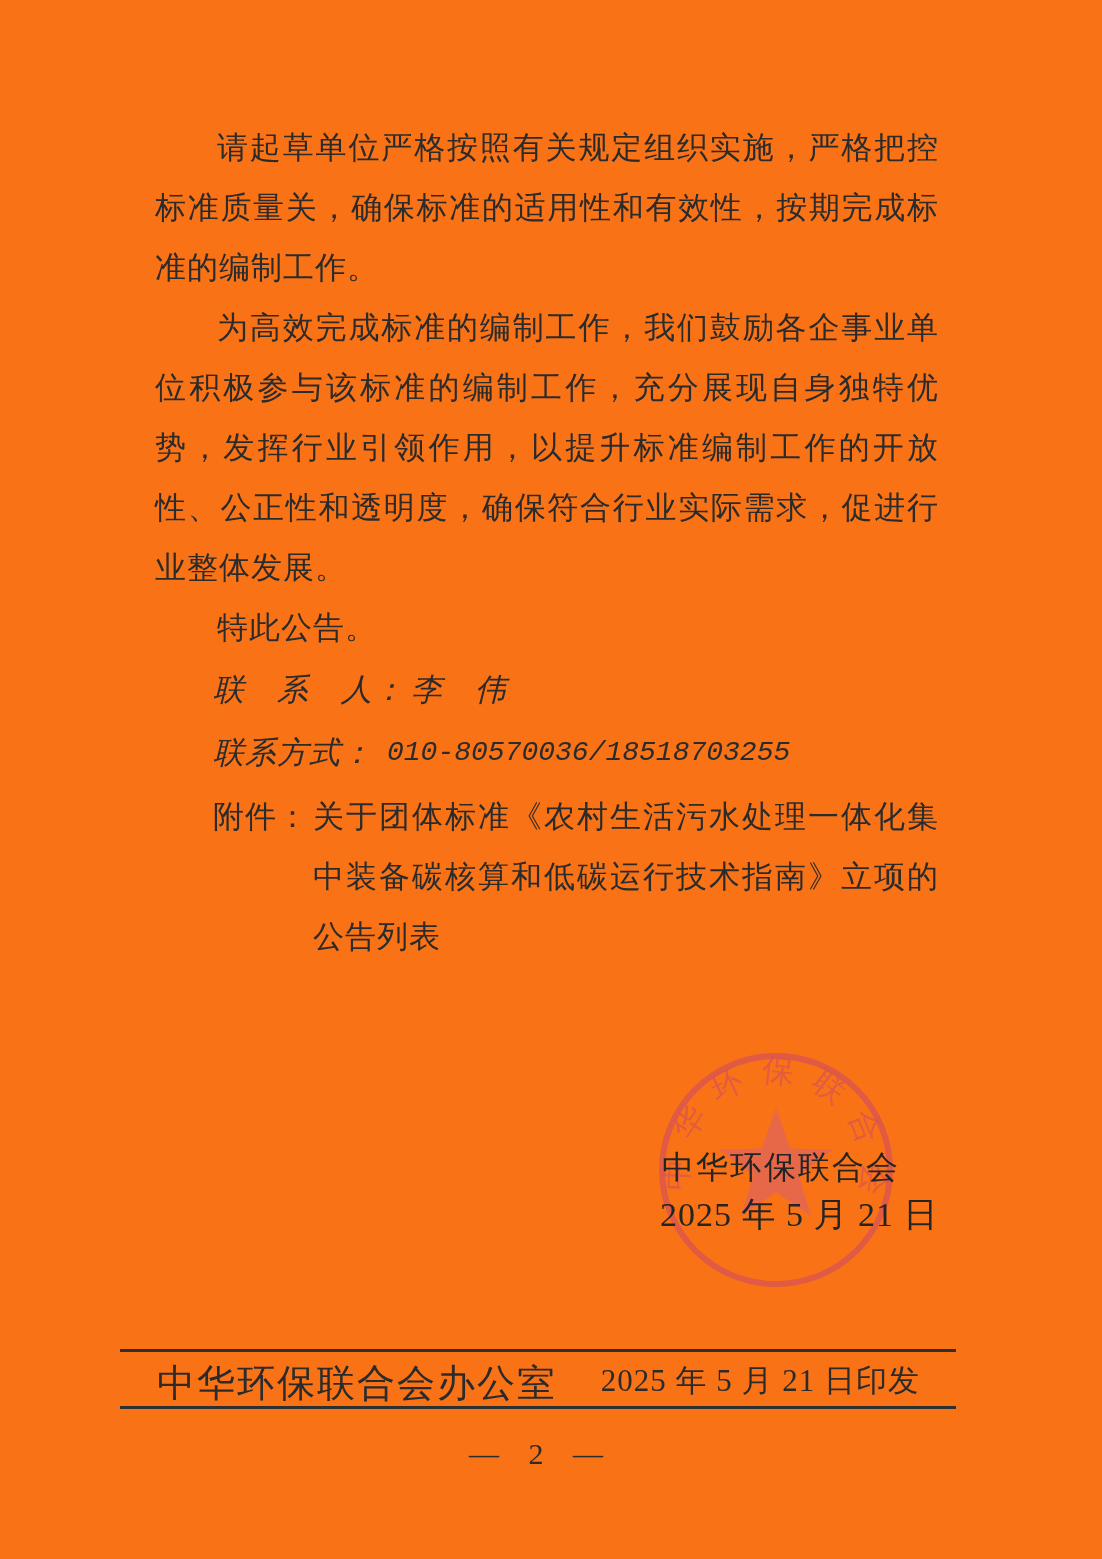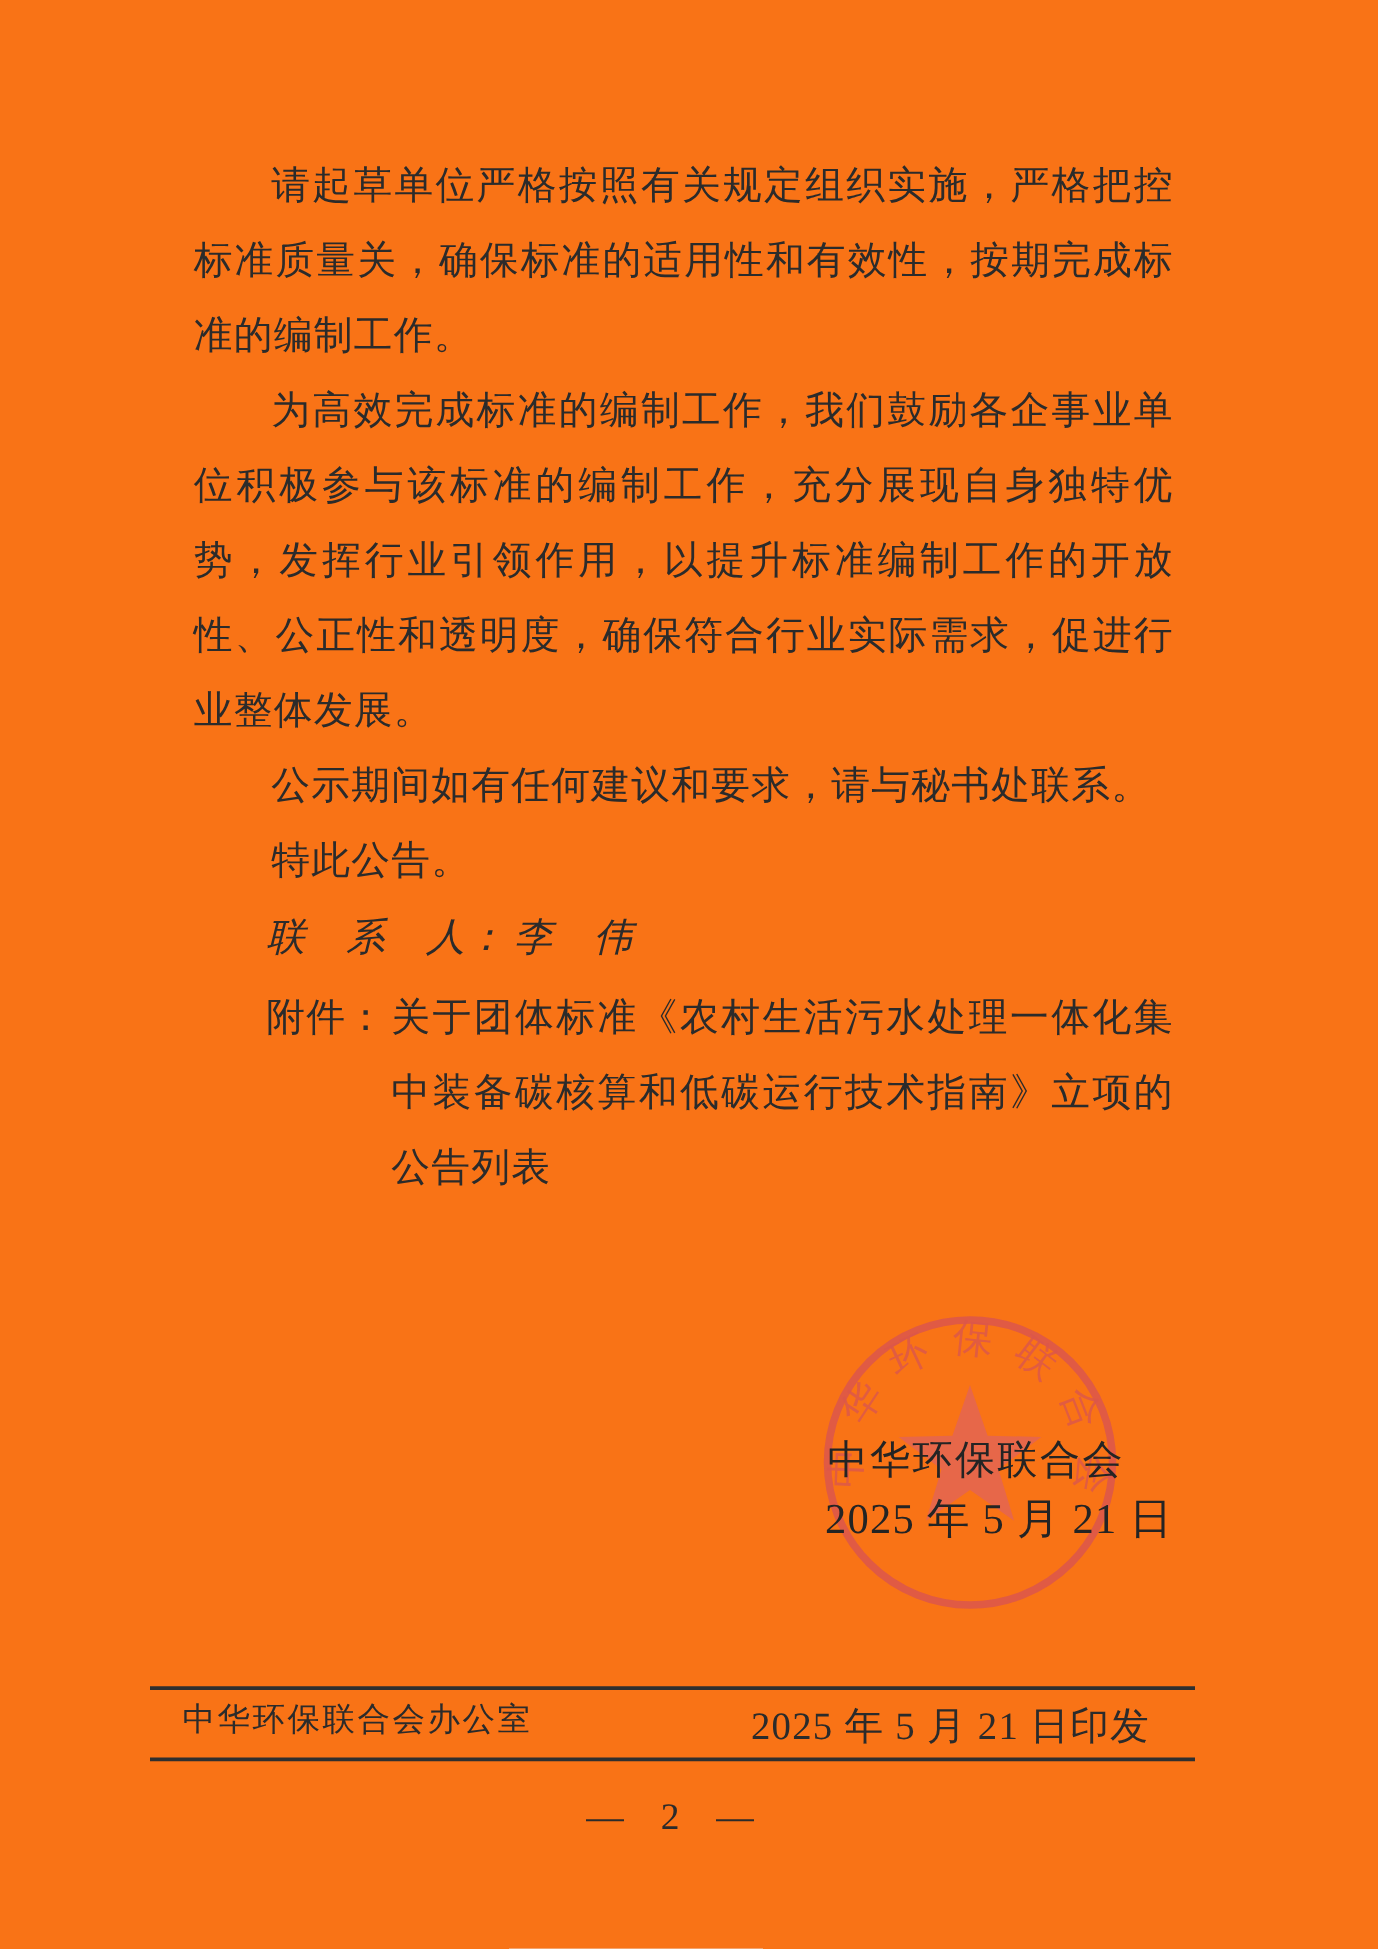--- a/index.html
+++ b/index.html
@@ -38,46 +38,49 @@
   .seal-date-black{
     position:absolute;left:660px;top:1192px;
     font-size:34px;letter-spacing:1px;color:#242424;
   }
 
   
   .rule{position:absolute;left:120px;width:836px;height:3px;background:#2f2f2f;}
   .rule-top{top:1349px;}
   .rule-bottom{top:1406px;}
   .footer-office{
-    position:absolute;left:146px;top:1358px;
-    font-size:26px;letter-spacing:2px;
+    position:absolute;left:157px;top:1358px;
+    font-size:38px;letter-spacing:2px;
   }
   .footer-print-date{
     position:absolute;right:182px;top:1360px;
     font-size:31px;letter-spacing:1px;
   }
   .page-number{
     position:absolute;left:120px;top:1437px;width:836px;
     text-align:center;font-size:30px;word-spacing:14px;letter-spacing:4px;
   }
 </style>
 </head>
 <body>
 
 <div class="page">
 
   <div class="content">
     <p class="para">请起草单位严格按照有关规定组织实施，严格把控标准质量关，确保标准的适用性和有效性，按期完成标准的编制工作。</p>
     <p class="para">为高效完成标准的编制工作，我们鼓励各企事业单位积极参与该标准的编制工作，充分展现自身独特优势，发挥行业引领作用，以提升标准编制工作的开放性、公正性和透明度，确保符合行业实际需求，促进行业整体发展。</p>
-    <p class="para">公示期间如有任何建议和要求，请与秘书处联系。</p>
     <p class="para">特此公告。</p>
 
     <div class="contact-row">
       <span class="c-label">联　系　人：</span>
       <span class="c-value">李　伟</span>
+    </div>
+    <div class="contact-row">
+      <span class="c-label">联系方式：</span>
+      <span class="c-value mono">010-80570036/18518703255</span>
     </div>
     <div class="contact-row">
     </div>
 
     <div class="attach-row">
       <span class="attach-label">附件：</span>
       <span class="attach-value">关于团体标准《农村生活污水处理一体化集中装备碳核算和低碳运行技术指南》立项的公告列表</span>
     </div>
   </div>
 

